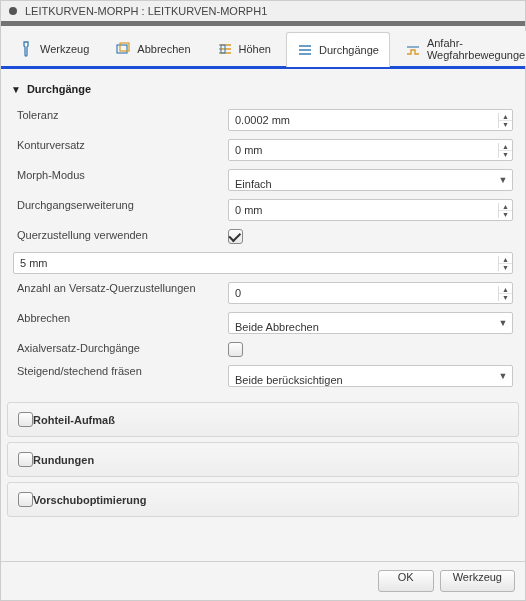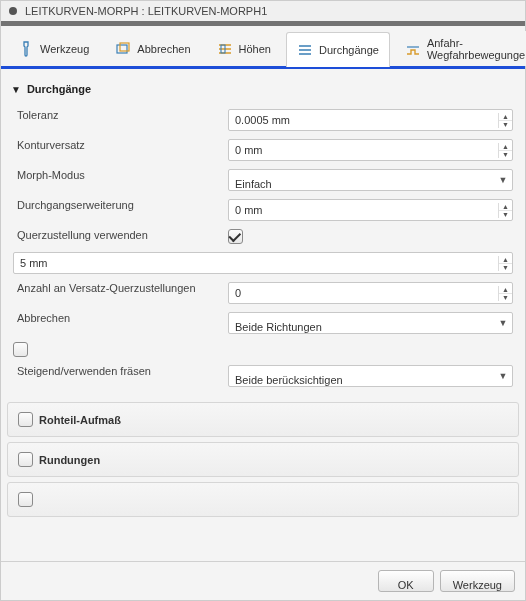--- a/index.html
+++ b/index.html
@@ -112,38 +112,38 @@
     border-left: 2px solid #333; border-bottom: 2px solid #333;
     transform: rotate(-45deg) translate(0,-1px);
   }
 
   .group {
     background: linear-gradient(#f6f6f6,#eeeeee);
     border: 1px solid #d6d6d6;
     border-radius: 3px;
     padding: 9px 10px;
     margin: 5px 0;
-    display: flex; align-items: center; gap: 6px;
+    display: flex; align-items: center; gap: 0;
     cursor: pointer;
   }
   .group .label { font-weight: bold; color: #333; }
 
   .footer {
     border-top: 1px solid #d0d0d0;
     padding: 8px 10px;
     display: flex; justify-content: flex-end; gap: 6px;
     background: #f4f4f4;
   }
   .btn {
     min-width: 56px; height: 22px;
     padding: 0 12px;
     border: 1px solid #b5b5b5;
     border-radius: 3px;
     background: linear-gradient(#fefefe,#e7e7e7);
-    display:flex; align-items:flex-end; justify-content:center;
+    display:flex; align-items:flex-start; justify-content:center;
     font-size: 11px; color:#333; cursor: pointer;
   }
 </style>
 </head>
 <body>
 
 <div class="window">
 
   <div class="titlebar">
     <div class="dot"></div>
@@ -202,21 +202,21 @@
       <span class="arrow">▼</span>
       <span>Durchgänge</span>
     </div>
 
     <div class="form">
 
       <div class="row">
         <div class="label">Toleranz</div>
         <div class="control">
           <div class="textfield">
-            <span class="val">0.0005 mm</span>
+            <span class="val">0.0002 mm</span>
             <div class="spinners">
                 <div class="sp">▲</div>
                 <div class="sp">▼</div>
               </div>
           </div>
         </div>
       </div>
 
       <div class="row">
         <div class="label">Konturversatz</div>
@@ -283,54 +283,56 @@
                 <div class="sp">▼</div>
               </div>
           </div>
         </div>
       </div>
 
       <div class="row">
         <div class="label">Abbrechen</div>
         <div class="control">
           <div class="selectfield">
-            <span class="val">Beide Richtungen</span>
+            <span class="val">Beide Abbrechen</span>
             <span class="caret">▼</span>
           </div>
         </div>
       </div>
 
       <div class="row">
+        <div class="label">Axialversatz-Durchgänge</div>
         <div class="control checkbox-wrap">
           <div class="checkbox"></div>
         </div>
       </div>
 
       <div class="row">
-        <div class="label">Steigend/verwenden fräsen</div>
+        <div class="label">Steigend/stechend fräsen</div>
         <div class="control">
           <div class="selectfield">
             <span class="val">Beide berücksichtigen</span>
             <span class="caret">▼</span>
           </div>
         </div>
       </div>
 
     </div>
 
     <div class="group">
       <div class="checkbox"></div>
       <span class="label">Rohteil-Aufmaß</span>
     </div>
     <div class="group">
       <div class="checkbox"></div>
       <span class="label">Rundungen</span>
     </div>
     <div class="group">
       <div class="checkbox"></div>
+      <span class="label">Vorschuboptimierung</span>
     </div>
 
   </div>
 
   <div class="footer">
     <div class="btn">
         <span>OK</span>
       </div>
     <div class="btn">
         <span>Werkzeug</span>

